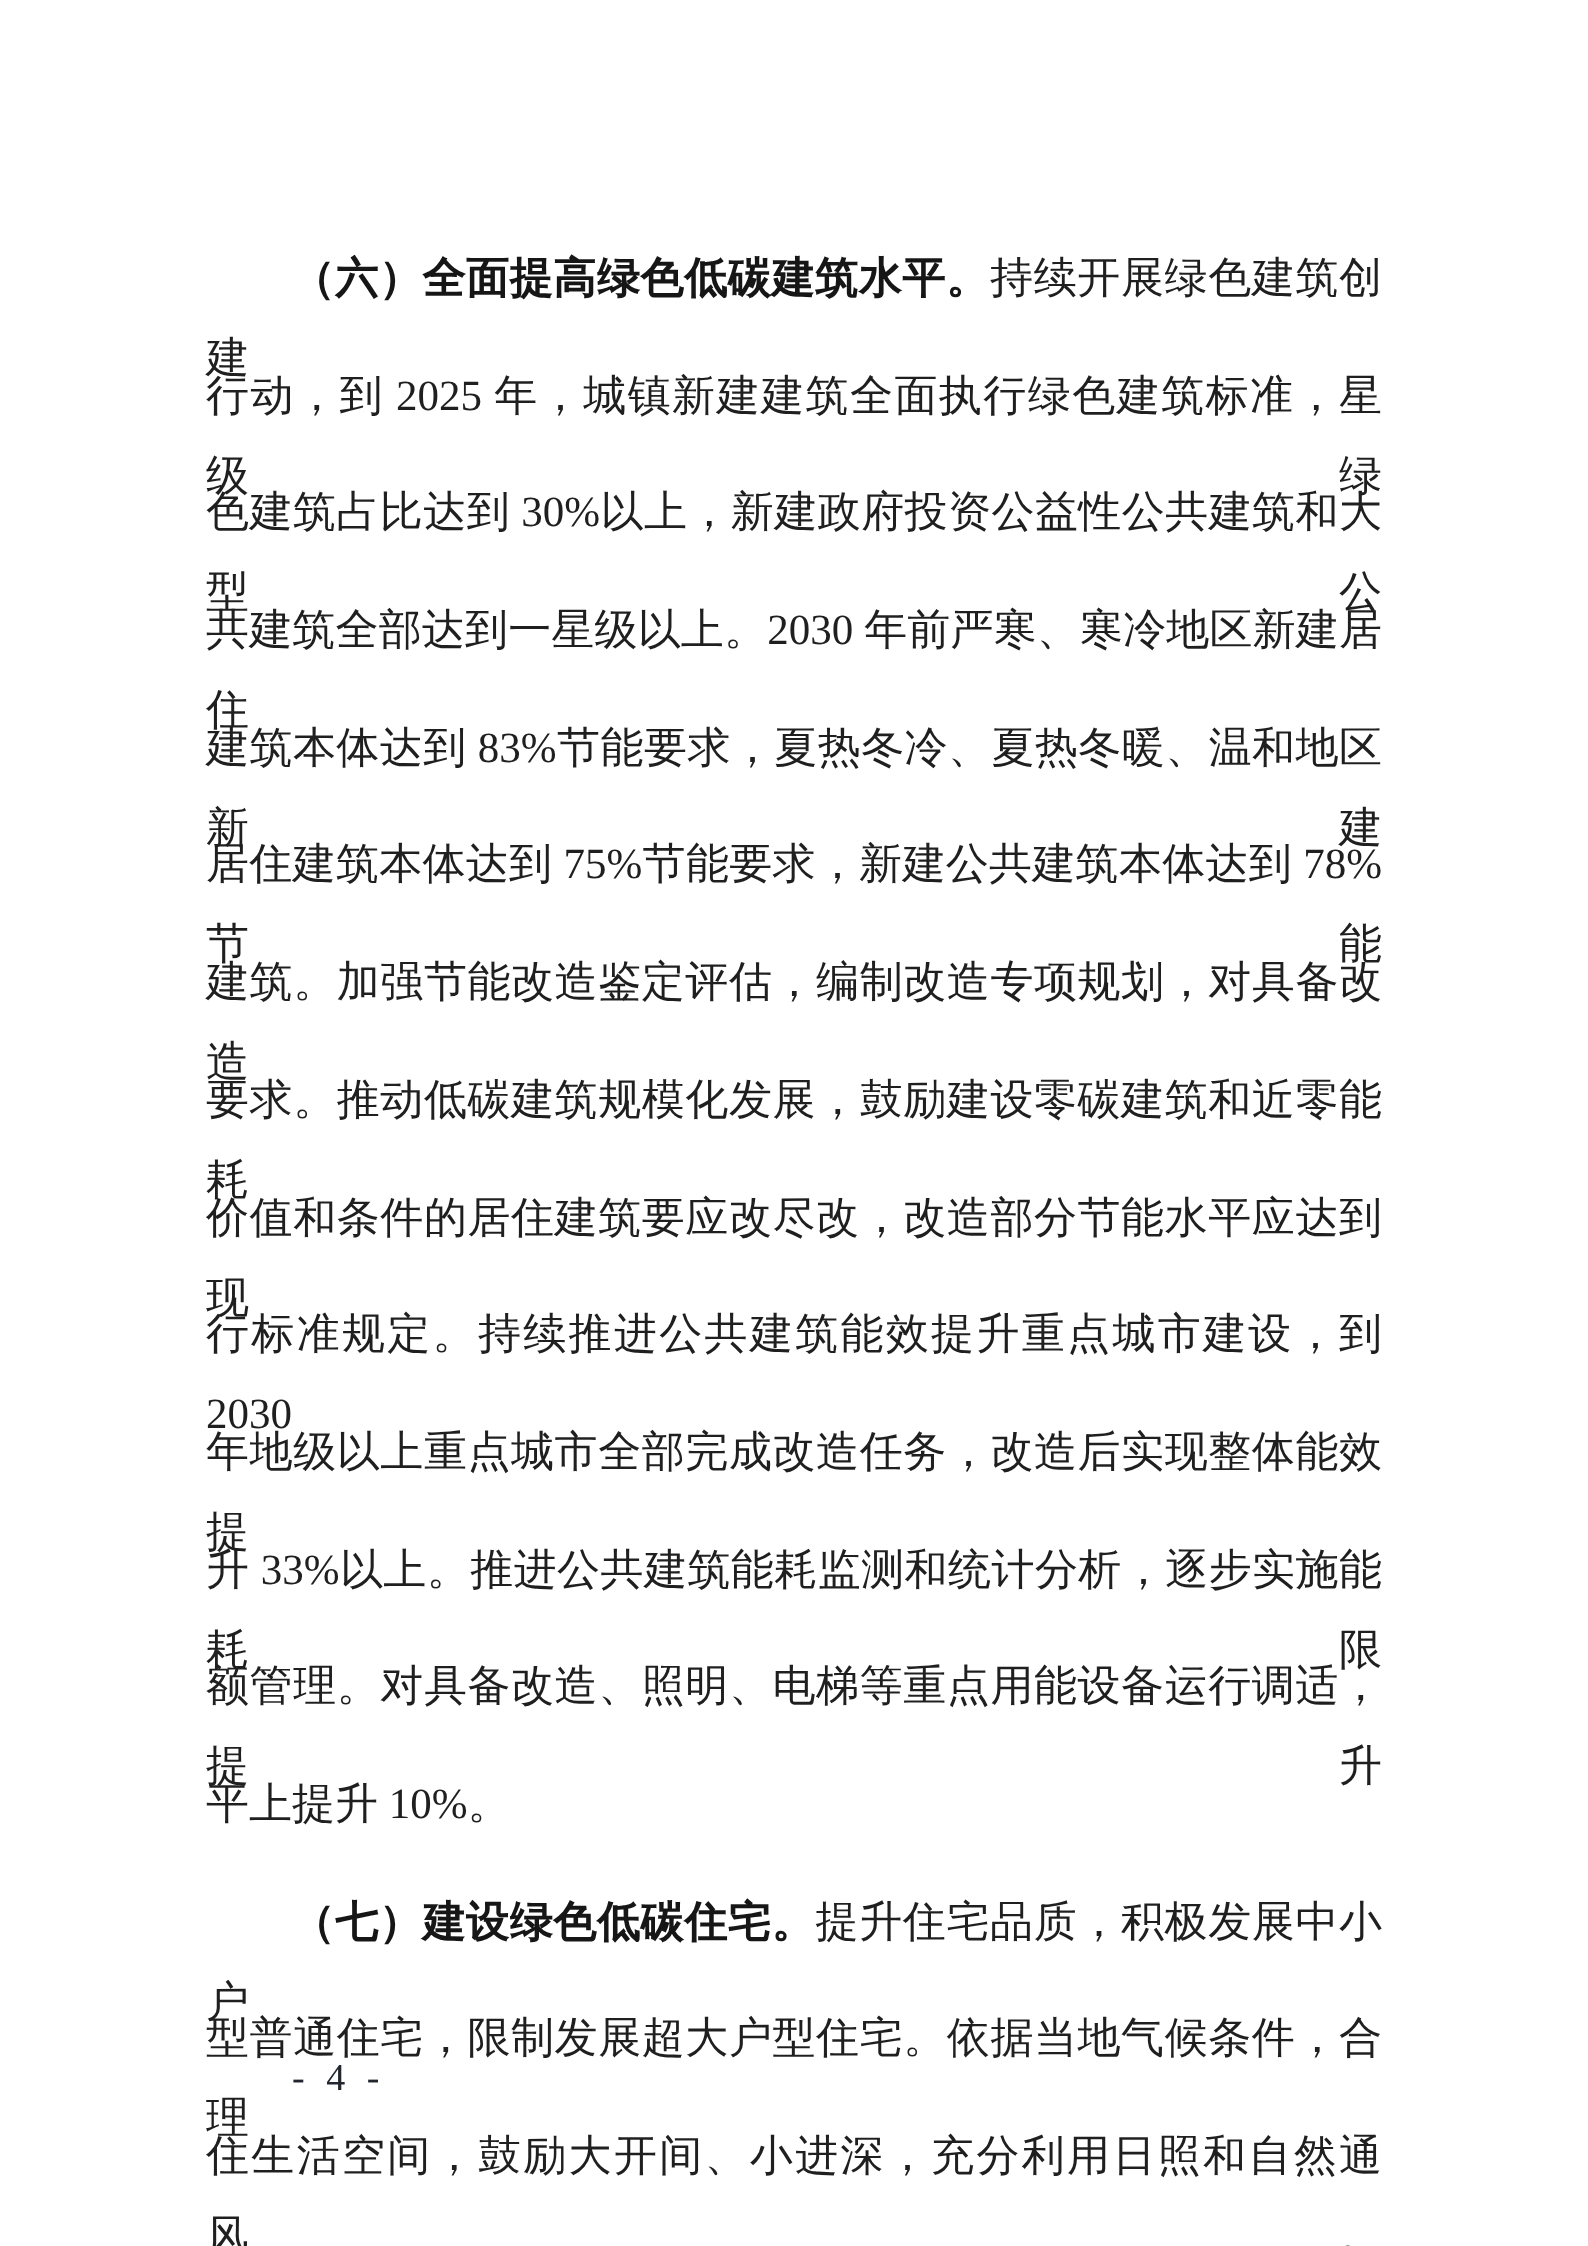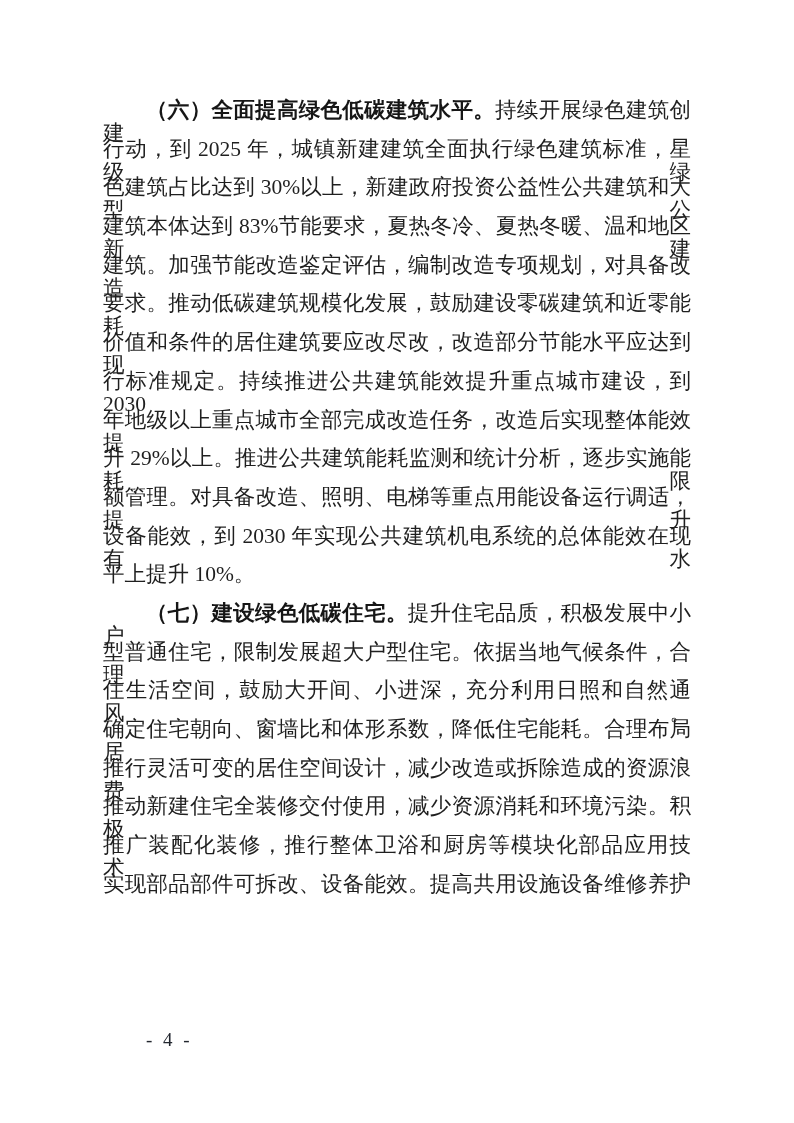--- a/index.html
+++ b/index.html
@@ -21,24 +21,25 @@
     left: 103px;
     top: 99px;
     width: 588px;
   }
   .paragraph {
     margin: 0;
     padding: 0;
   }
   .line {
     height: 38.7px;
-    line-height: 23px;
+    line-height: 40px;
     font-size: 21.5px;
     white-space: normal;
     overflow: visible;
+    margin-top: 20px;
   }
   .line.justified {
     text-align: justify;
     text-align-last: justify;
     text-justify: inter-character;
   }
   .line.plain {
     text-align: right;
     text-align-last: left;
   }
@@ -62,29 +63,30 @@
 </style>
 </head>
 <body>
 
 <div class="page">
   <div class="content" id="doc-body">
       <div class="paragraph">
         <div class="line justified first"><b class="lead">（六）全面提高绿色低碳建筑水平。</b>持续开展绿色建筑创建</div>
         <div class="line justified">行动，到 2025 年，城镇新建建筑全面执行绿色建筑标准，星级绿</div>
         <div class="line justified">色建筑占比达到 30%以上，新建政府投资公益性公共建筑和大型公</div>
+        <div class="line justified">共建筑全部达到一星级以上。2030 年前严寒、寒冷地区新建居住</div>
         <div class="line justified">建筑本体达到 83%节能要求，夏热冬冷、夏热冬暖、温和地区新建</div>
+        <div class="line justified">居住建筑本体达到 75%节能要求，新建公共建筑本体达到 78%节能</div>
         <div class="line justified">建筑。加强节能改造鉴定评估，编制改造专项规划，对具备改造</div>
         <div class="line justified">要求。推动低碳建筑规模化发展，鼓励建设零碳建筑和近零能耗</div>
         <div class="line justified">价值和条件的居住建筑要应改尽改，改造部分节能水平应达到现</div>
         <div class="line justified">行标准规定。持续推进公共建筑能效提升重点城市建设，到 2030</div>
         <div class="line justified">年地级以上重点城市全部完成改造任务，改造后实现整体能效提</div>
-        <div class="line justified">升 29%以上。推进公共建筑能耗监测和统计分析，逐步实施能耗限</div>
+        <div class="line justified">升 33%以上。推进公共建筑能耗监测和统计分析，逐步实施能耗限</div>
         <div class="line justified">额管理。对具备改造、照明、电梯等重点用能设备运行调适，提升</div>
-        <div class="line justified">设备能效，到 2030 年实现公共建筑机电系统的总体能效在现有水</div>
         <div class="line plain">平上提升 10%。</div>
       </div>
       <div class="paragraph">
         <div class="line justified first"><b class="lead">（七）建设绿色低碳住宅。</b>提升住宅品质，积极发展中小户</div>
         <div class="line justified">型普通住宅，限制发展超大户型住宅。依据当地气候条件，合理</div>
         <div class="line justified">住生活空间，鼓励大开间、小进深，充分利用日照和自然通风。</div>
         <div class="line justified">确定住宅朝向、窗墙比和体形系数，降低住宅能耗。合理布局居</div>
         <div class="line justified">推行灵活可变的居住空间设计，减少改造或拆除造成的资源浪费。</div>
         <div class="line justified">推动新建住宅全装修交付使用，减少资源消耗和环境污染。积极</div>
         <div class="line justified">推广装配化装修，推行整体卫浴和厨房等模块化部品应用技术，</div>

